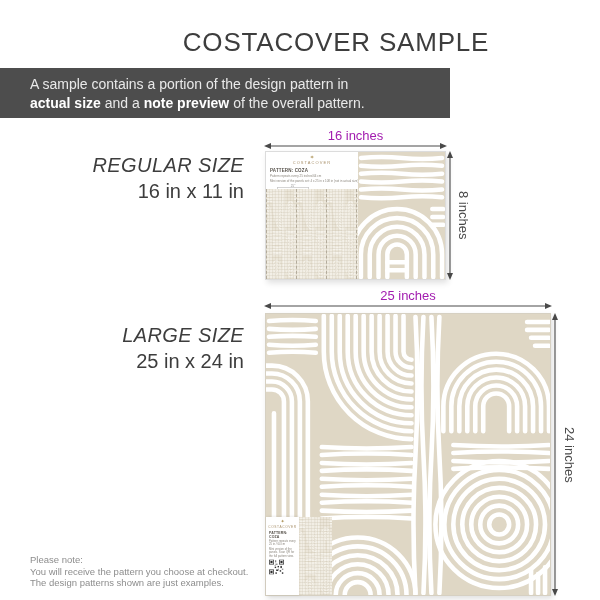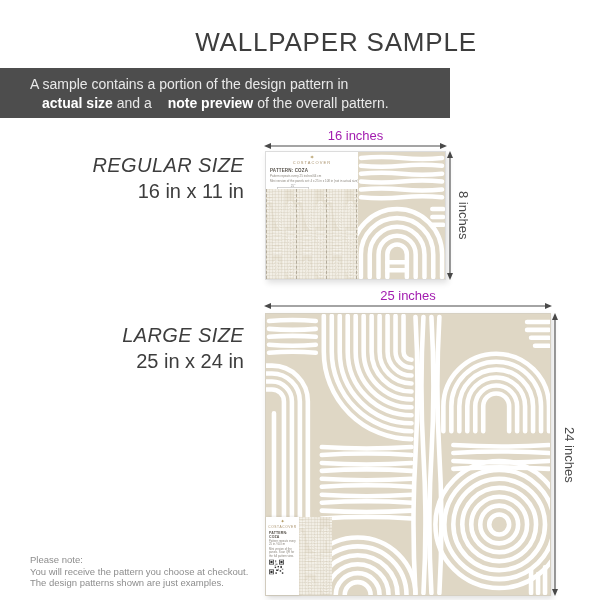--- a/index.html
+++ b/index.html
@@ -6,21 +6,21 @@
   .stage{position:relative;width:600px;height:600px;background:#ffffff;
          font-family:"Liberation Sans",sans-serif;overflow:hidden;}
 
   
   .title{position:absolute;left:136px;top:27px;width:400px;text-align:center;
          font-size:26px;letter-spacing:.8px;color:#3d3d3d;font-weight:400;}
 
   
   .banner{position:absolute;left:0;top:68px;width:450px;height:50px;background:#4d4d4d;
           color:#e9e9e9;font-size:14px;line-height:19px;padding:7px 0 0 30px;box-sizing:border-box;}
-  .banner b{color:#ffffff;font-weight:700;margin-left:12px;}
+  .banner b{color:#ffffff;font-weight:700;}
 
   
   .size-label{position:absolute;left:60px;width:184px;text-align:right;color:#3d3d3d;}
   .size-label .l1{font-size:20px;letter-spacing:.4px;line-height:20px;font-style:italic;}
   .size-label .l2{font-size:20px;line-height:20px;margin-top:6px;}
   .size-label.reg{top:155px;}
   .size-label.lg{top:312px;margin-top:13px;}
 
   
   .dim-h{position:absolute;font-size:13px;color:#a21caf;text-align:center;}
@@ -110,21 +110,21 @@
         <g stroke="#ffffff" stroke-width="4.6" fill="none" stroke-linecap="round" stroke-linejoin="round">
           <path d="M3 6q21 -2 42 0t41 0M3 14q21 2 42 0t41 0M3 22q21 -2 42 0t41 0M3 30q21 2 42 0t41 0M3 38q21 -2 42 0t41 0M3 46q21 2 42 0t41 0"></path>
           <path d="M30 127v-23a10 10 0 0 1 20 0v23M21 127v-23a19 19 0 0 1 38 0v23M12 127v-23a28 28 0 0 1 56 0v23M3 127v-23a37 37 0 0 1 74 0v23M-6 127v-23a46 46 0 0 1 92 0v23"></path>
           <path d="M76 58h11M76 66h11M76 74h11"></path>
           <path d="M30 112h20M30 120h20"></path>
         </g>
       </symbol>
     </defs>
   </svg>
 
-  <div class="title">WALLPAPER SAMPLE</div>
+  <div class="title">COSTACOVER SAMPLE</div>
 
   <div class="banner">
     <div><span>A sample contains a portion of the design pattern in</span></div>
     <div><b>actual size</b><span> and a </span><b>note preview</b><span> of the overall pattern.</span></div>
   </div>
 
   <div class="size-label reg">
     <div class="l1">REGULAR SIZE</div>
     <div class="l2">16 in x 11 in</div>
   </div>

